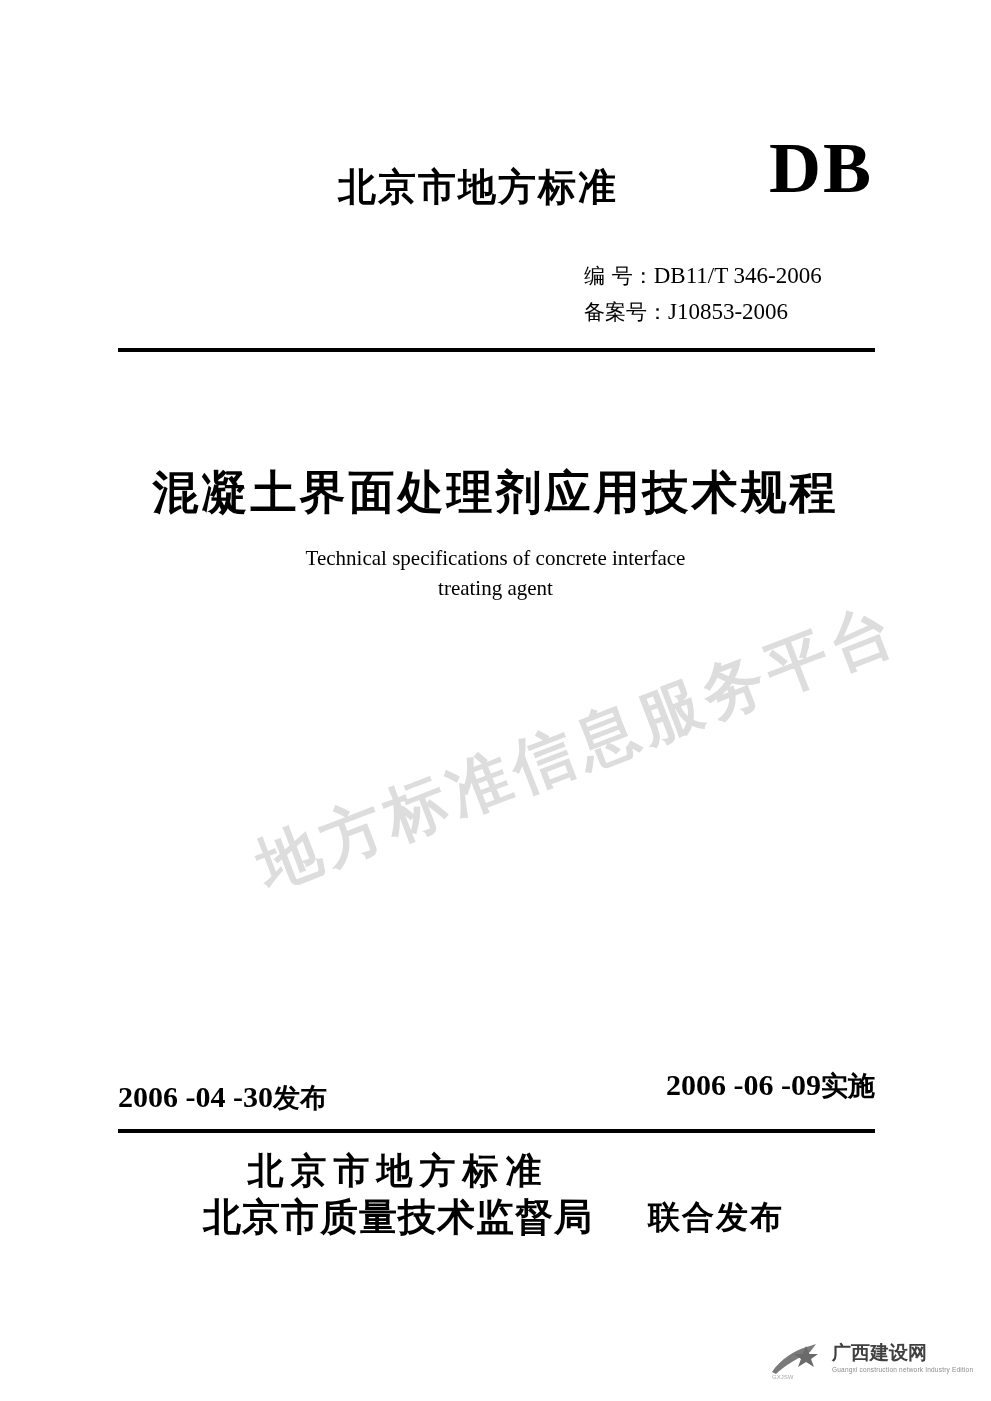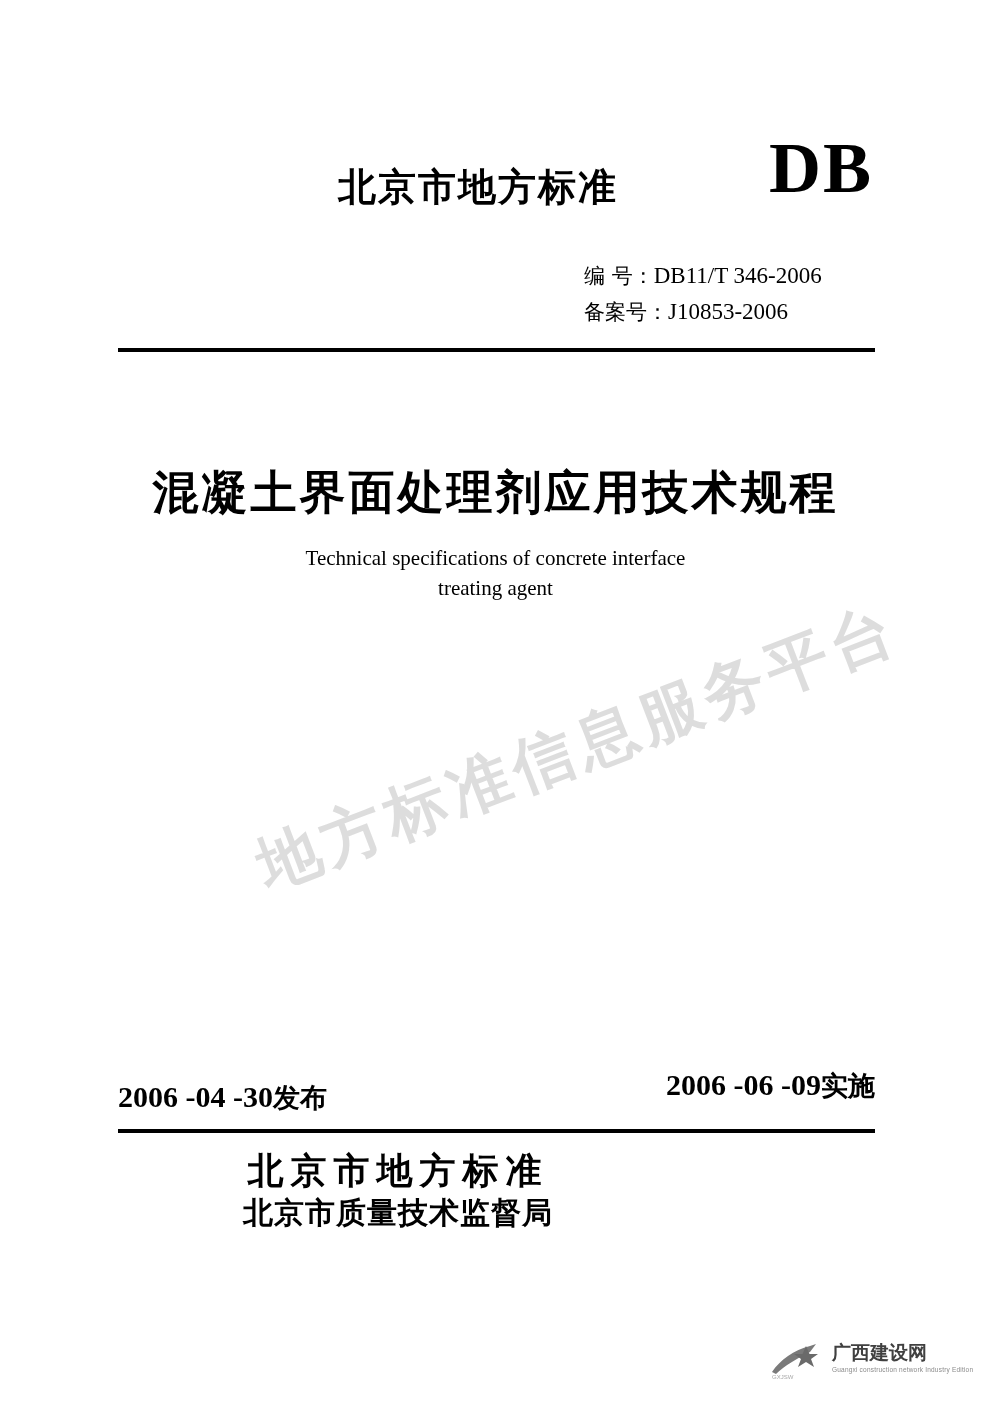--- a/index.html
+++ b/index.html
@@ -158,21 +158,21 @@
     text-align: center;
     font-family: "DejaVu Sans", "Liberation Sans", sans-serif;
     font-weight: bold;
   }
   .issuer-1 {
     font-size: 36px;
     letter-spacing: 7px;
     line-height: 1.25;
   }
   .issuer-2 {
-    font-size: 30px;
+    font-size: 38px;
     letter-spacing: 1px;
     line-height: 1.3;
   }
   .joint-release {
     position: absolute;
     left: 530px;
     top: 48px;
     font-family: "DejaVu Sans", "Liberation Sans", sans-serif;
     font-size: 32px;
     font-weight: bold;
@@ -282,20 +282,21 @@
     </div>
   </div>
 
   <div class="rule-bottom"></div>
 
   <div class="issuers">
     <div class="issuer-lines">
       <div class="issuer-1">北京市地方标准</div>
       <div class="issuer-2">北京市质量技术监督局</div>
     </div>
+    <div class="joint-release">联合发布</div>
   </div>
 
   <div class="footer-logo">
     <svg class="star" viewBox="0 0 56 34">
       <path d="M2 30 C 10 18, 24 8, 40 4 L 46 2 L 40 10 C 28 16, 14 24, 6 32 Z" fill="#7a7a7a"></path>
       <path d="M36 4 L 39.5 12 L 48 12 L 41 17 L 44 25 L 36 20 L 28 25 L 31 17 L 24 12 L 32.5 12 Z" fill="#6a6a6a"></path>
     </svg>
     <div class="brand">广西建设网</div>
     <div class="brand-en">Guangxi construction network Industry Edition</div>
     <div class="brand-sub">GXJSW</div>

